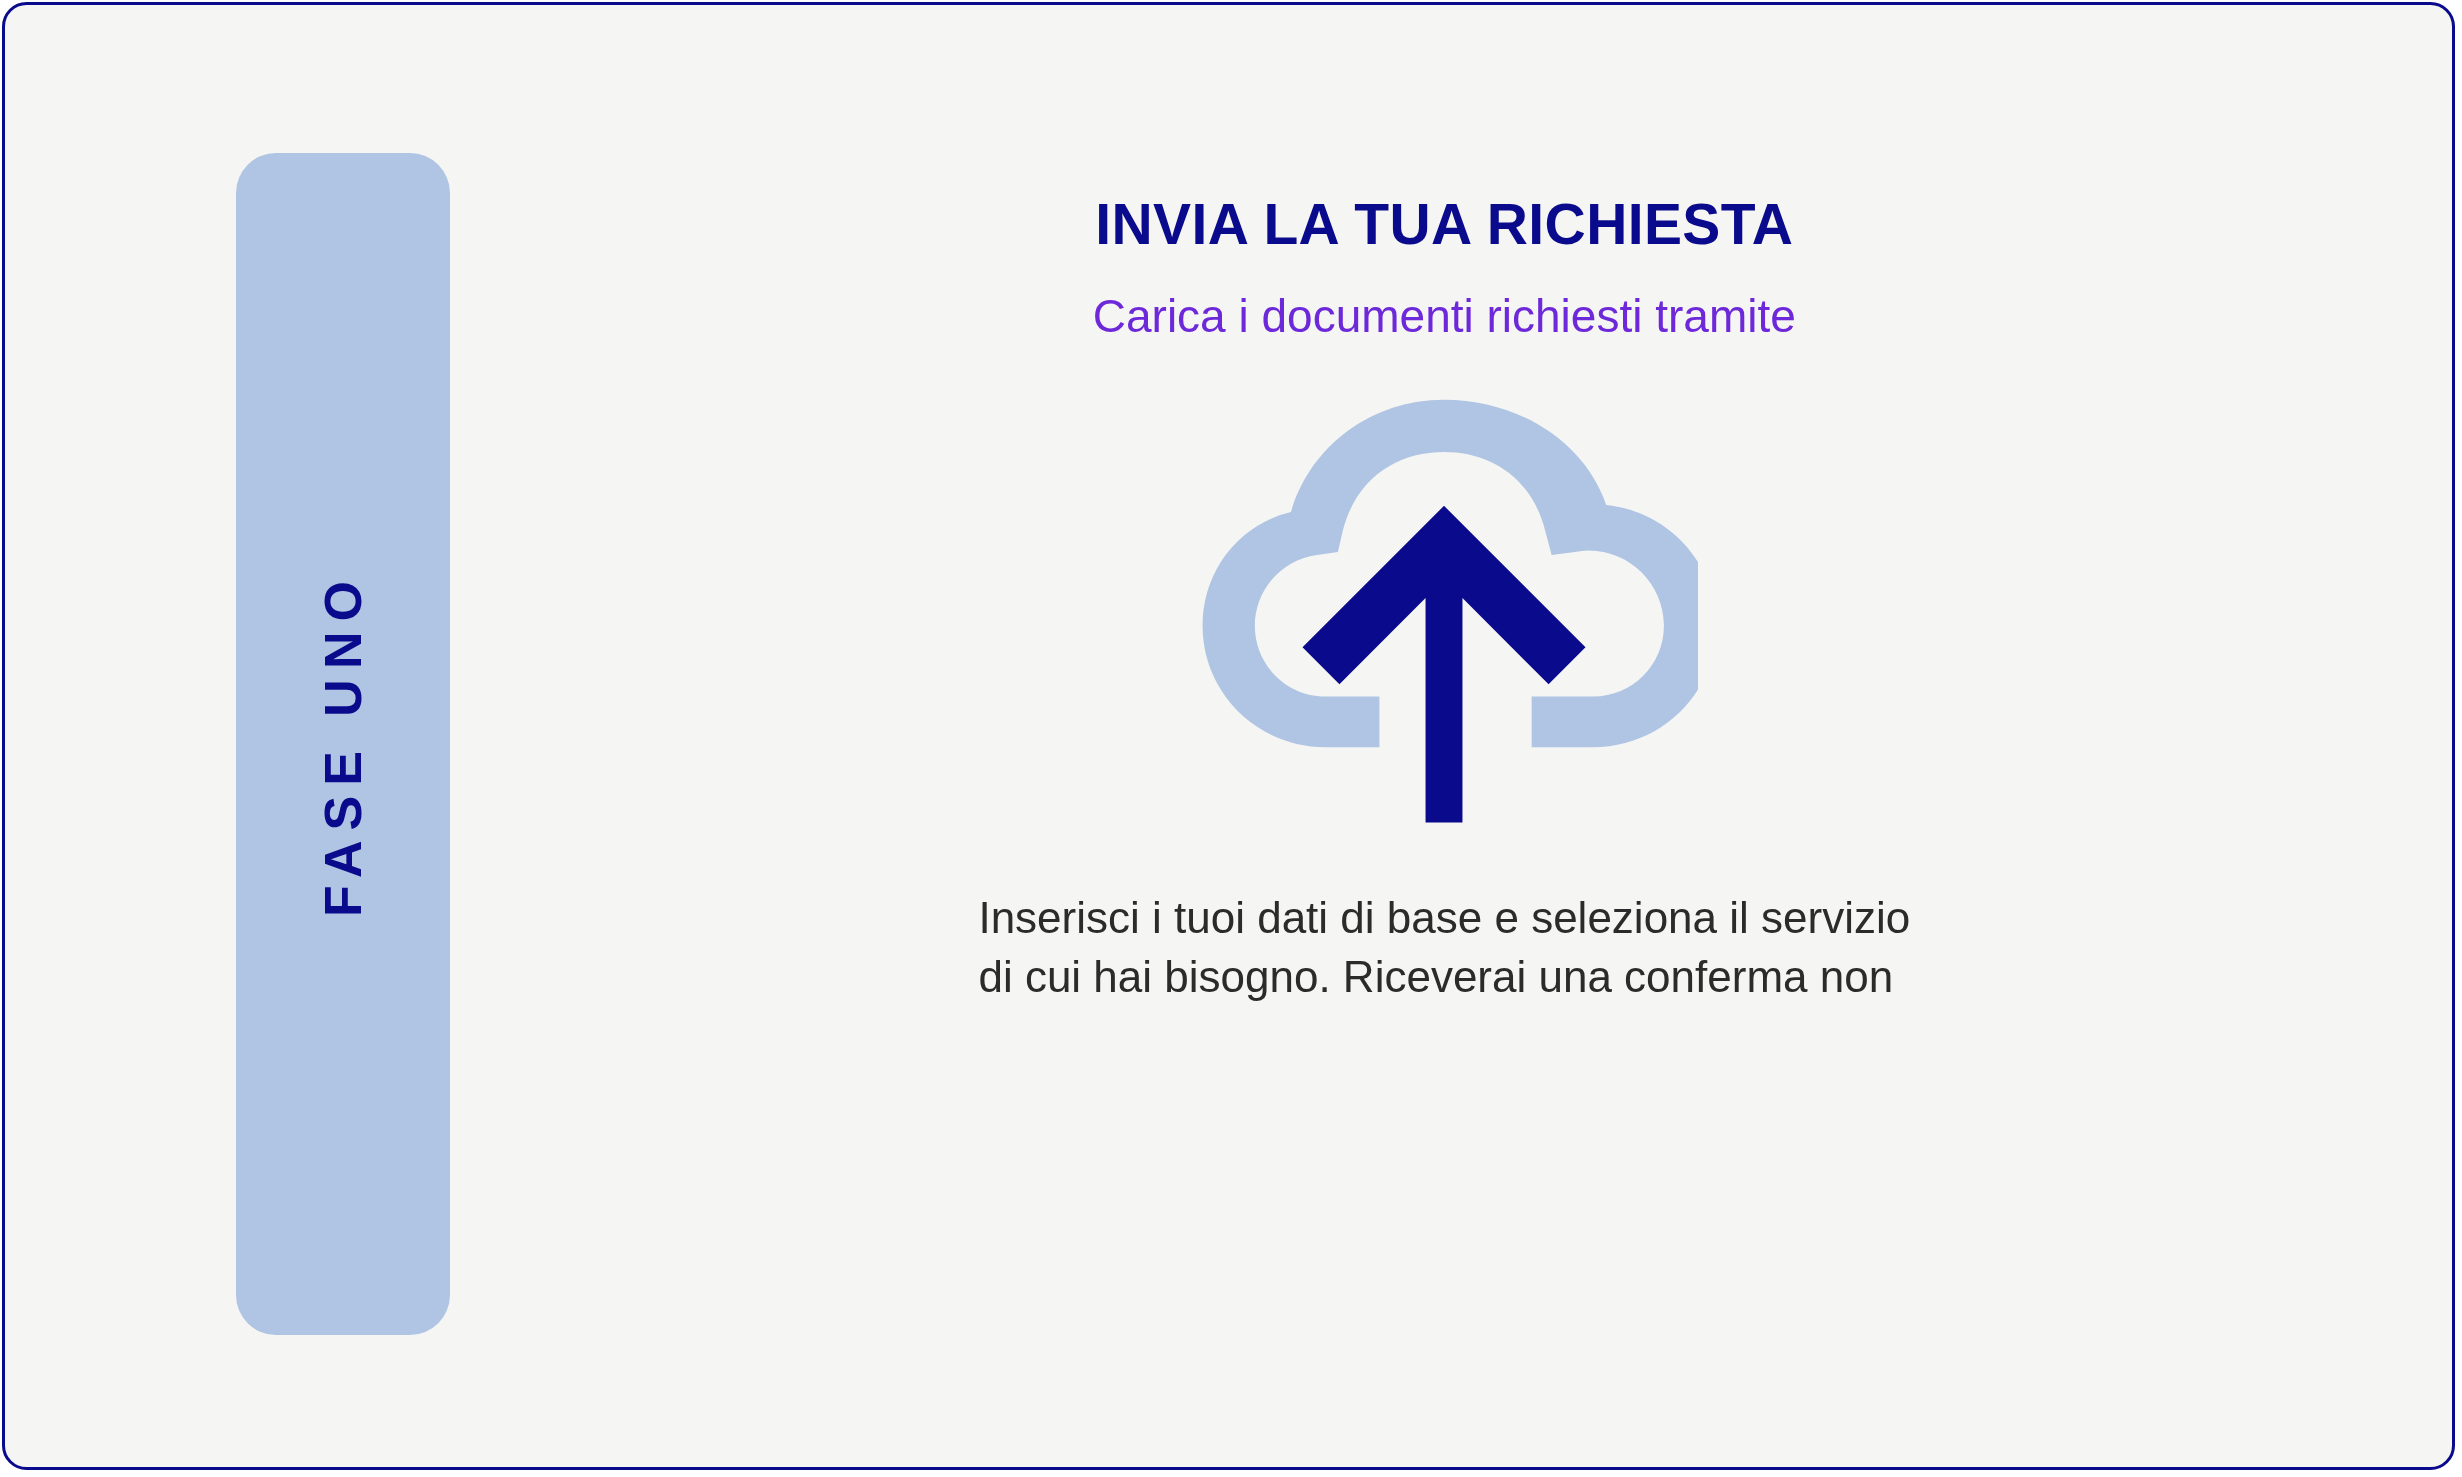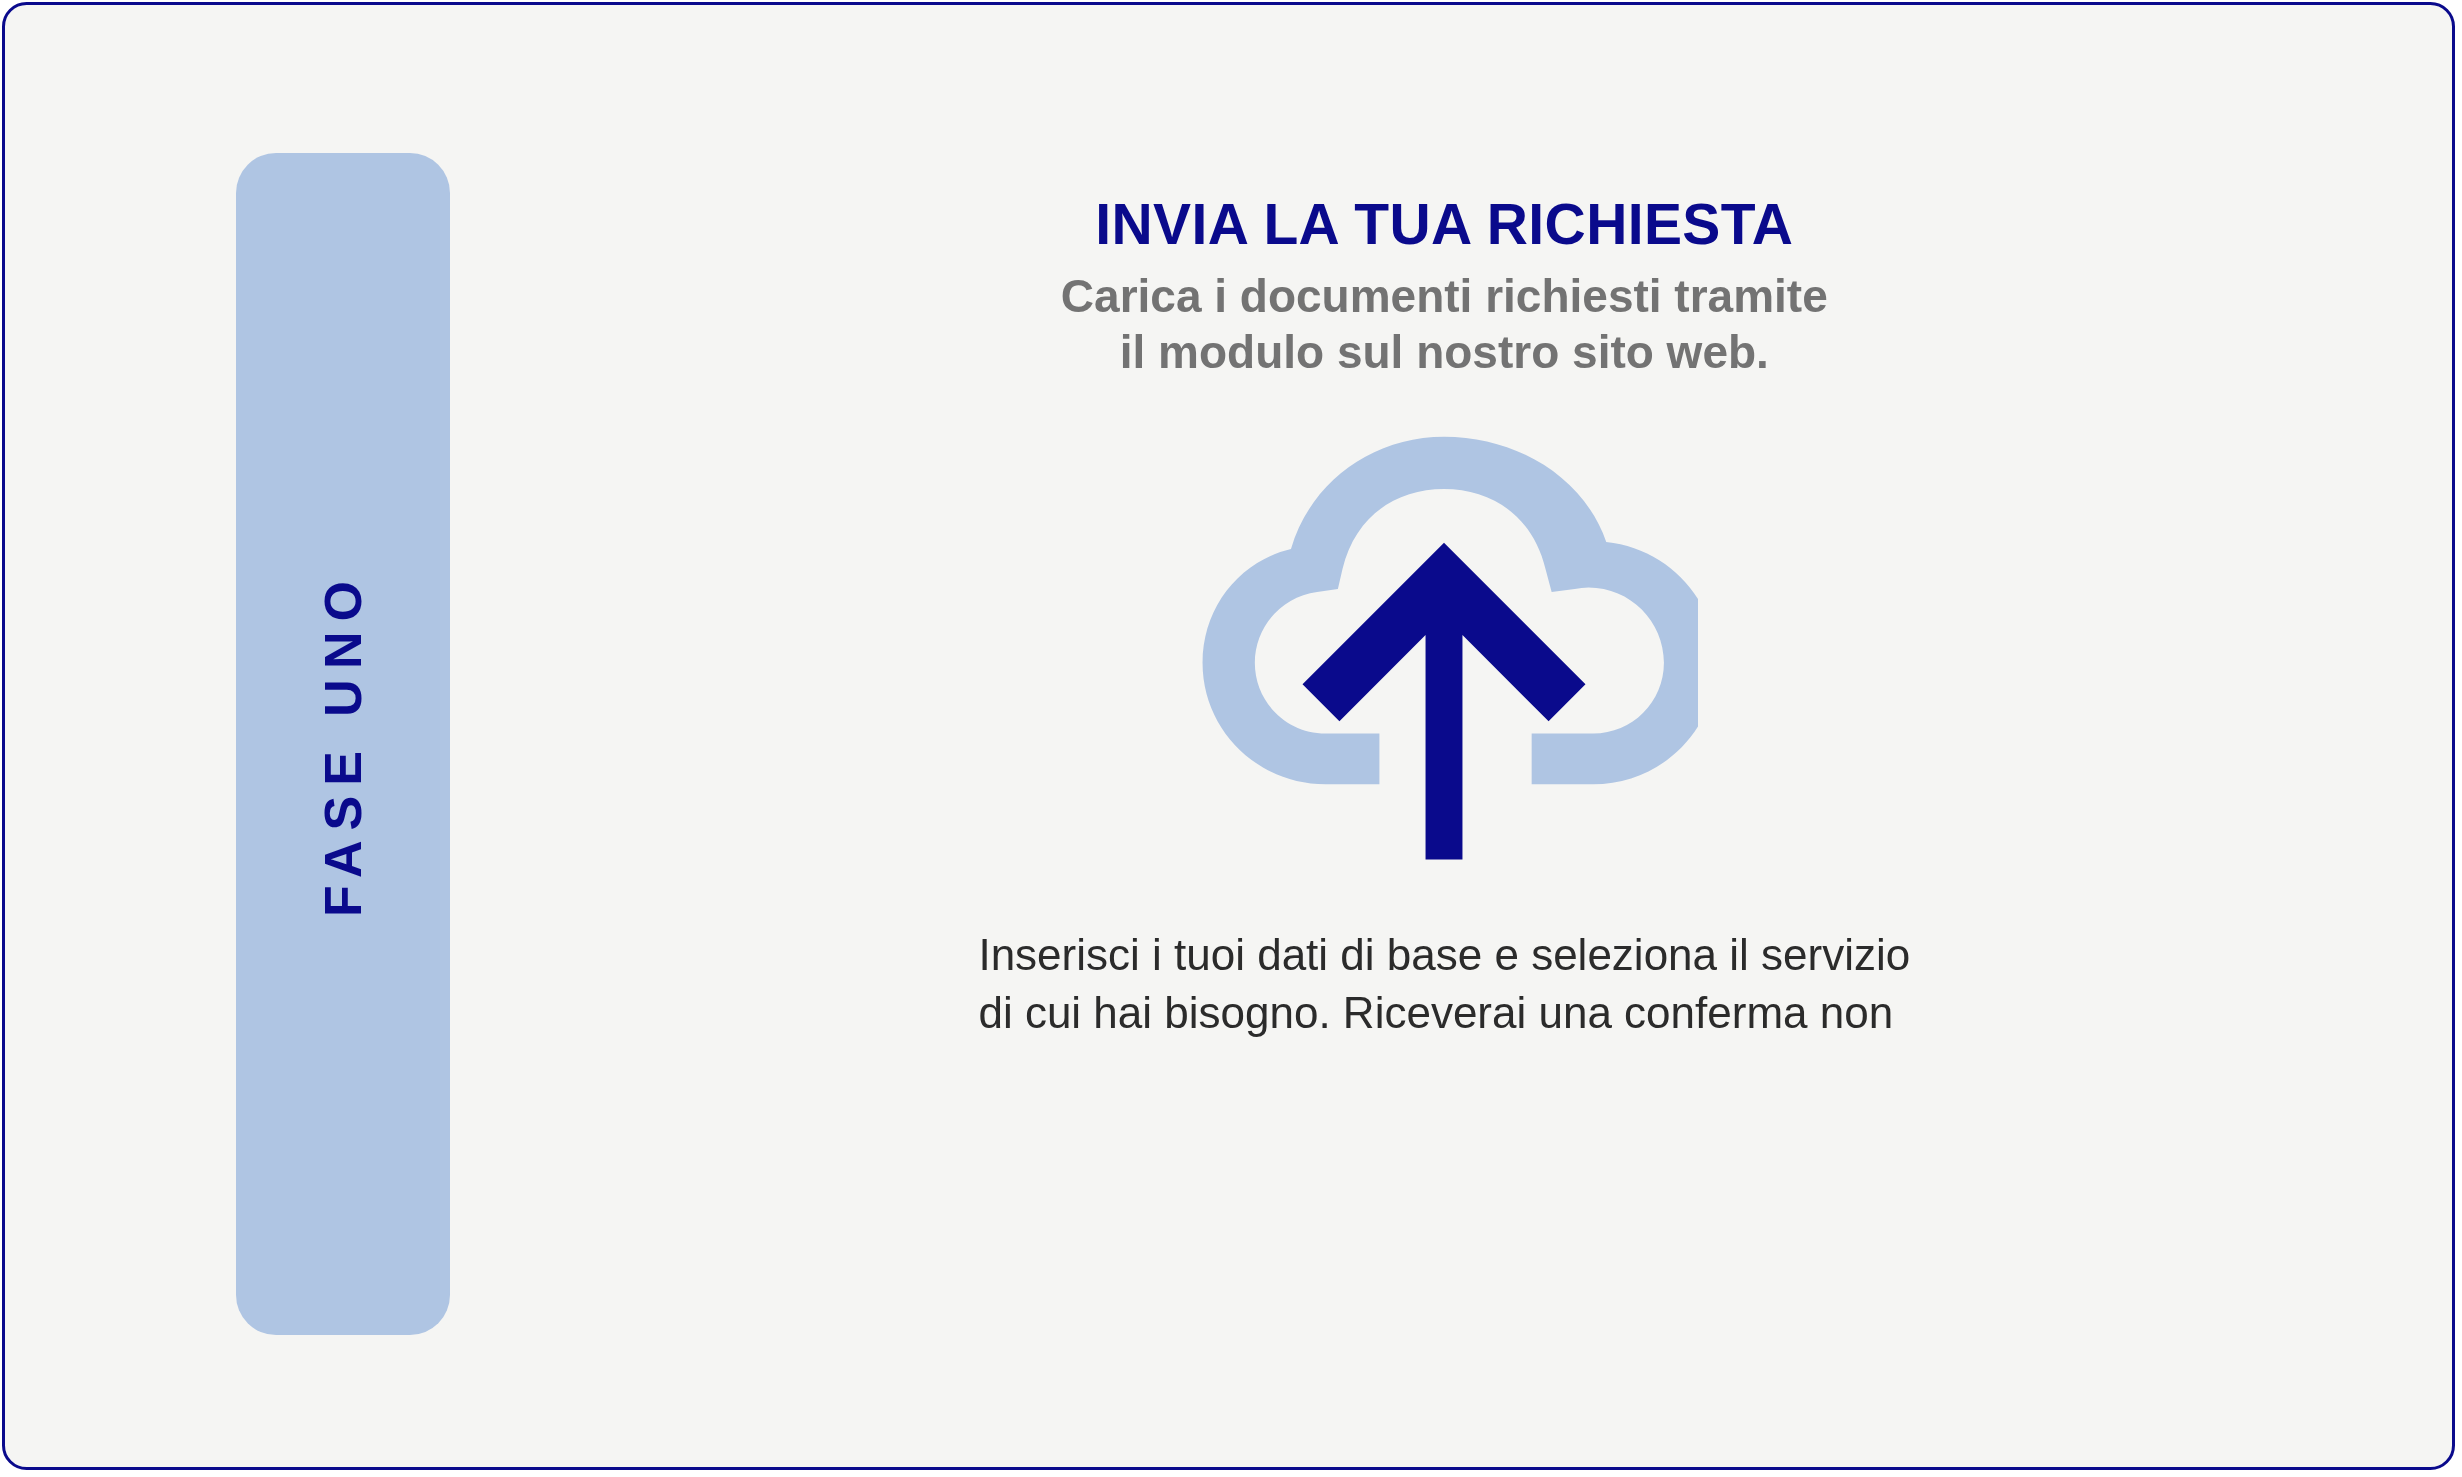--- a/index.html
+++ b/index.html
@@ -76,24 +76,24 @@
     font-size: 57px;
     font-weight: bold;
     letter-spacing: 0.4px;
     color: #0A0A8C;
     text-align: center;
     line-height: 1;
     white-space: nowrap;
   }
 
   .step-subtitle {
-    margin-top: 15px;
+    margin-top: 35px;
     font-size: 46px;
-    font-weight: bold;
-    color: #737373;
+    font-weight: normal;
+    color: #6d28d9;
     text-align: center;
     line-height: 1.22;
     max-width: 1308px;
   }
 
   
   .upload-icon-wrap {
     margin-top: 48px;
     width: 508px;
     height: 446px;
@@ -133,21 +133,20 @@
     <div class="phase-tab">
       <span class="phase-tab-label">FASE UNO</span>
     </div>
 
     <div class="content">
 
       <div class="step-title">INVIA LA TUA RICHIESTA</div>
 
       <div class="step-subtitle">
         <span>Carica i documenti richiesti tramite</span><br>
-        <span>il modulo sul nostro sito web.</span>
       </div>
 
       <div class="upload-icon-wrap">
         <svg viewBox="0 0 660 580" xmlns="http://www.w3.org/2000/svg">
 
           <path d="M 330 10
                    C 236 10 156 70 131 156
                    C 64 172 16 232 16 304
                    C 16 392 88 462 176 462
                    L 246 462

